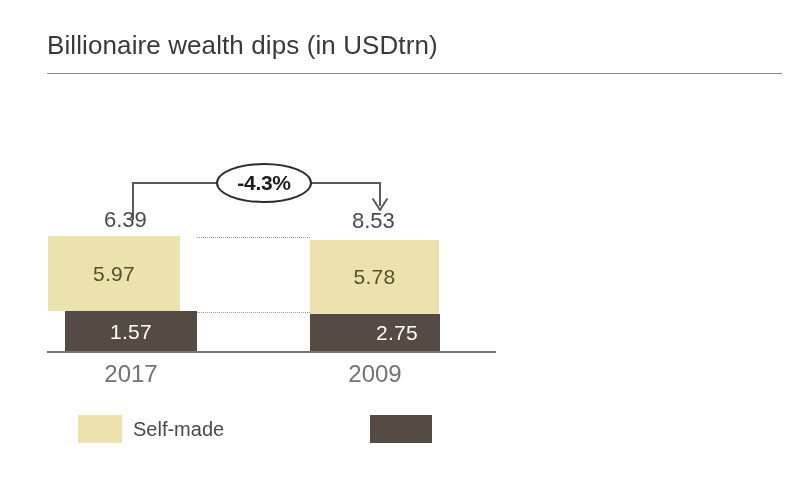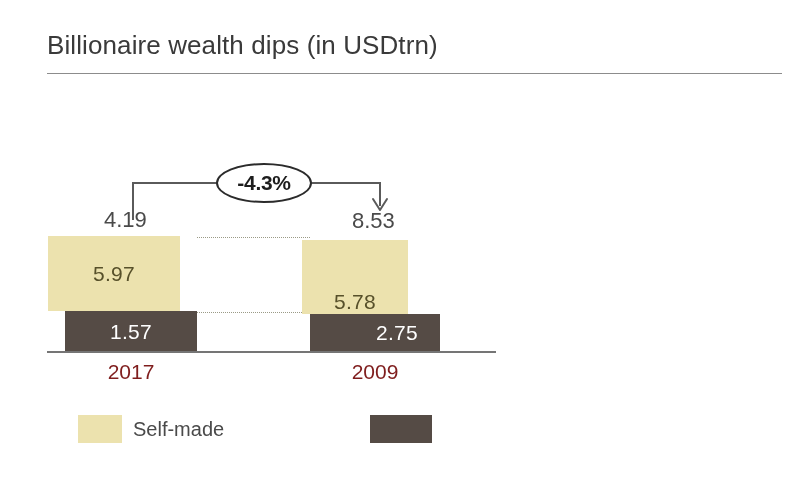--- a/index.html
+++ b/index.html
@@ -73,38 +73,38 @@
     font-weight: 400;
     letter-spacing: 0.3px;
   }
   .seg-self .seg-label { color: #57502a; }
   .seg-multi .seg-label { color: #ffffff; }
 
   
   #bar-2017-self  { left: 48px;  top: 236px; width: 132px; height: 75px; }
   #bar-2017-multi { left: 65px;  top: 311px; width: 132px; height: 41px; }
   
-  #bar-2018-self  { left: 302px; top: 240px; width: 106px; height: 74px; align-items: flex-end; }
+  #bar-2018-self  { left: 310px; top: 240px; width: 129px; height: 74px; }
   #bar-2018-multi { left: 310px; top: 314px; width: 130px; height: 38px; padding-left: 44px; }
 
   
   .total-label {
     position: absolute;
     font-size: 22px;
     color: #4a4a4a;
     white-space: nowrap;
   }
   #total-2017 { left: 104px; top: 207px; }
   #total-2018 { left: 352px; top: 208px; }
 
   
   .cat-label {
     position: absolute;
-    font-size: 21px;
-    color: #7f1d1d;
+    font-size: 24px;
+    color: #737373;
     white-space: nowrap;
     text-align: center;
   }
   #cat-2017 { left: 65px;  top: 360px; width: 132px; }
   #cat-2018 { left: 310px; top: 360px; width: 130px; }
 
   
   .dotted-conn {
     position: absolute;
     left: 197px;
@@ -185,21 +185,21 @@
   <svg id="delta-svg" viewBox="0 0 280 68">
     <path d="M 15 62 L 15 25 L 108 25" fill="none" stroke="#5a5a5a" stroke-width="2"></path>
     <path d="M 190 25 L 262 25 L 262 48" fill="none" stroke="#5a5a5a" stroke-width="2"></path>
     <path d="M 255 41 L 262 52 L 269 41" fill="none" stroke="#5a5a5a" stroke-width="2" stroke-linecap="round" stroke-linejoin="round"></path>
   </svg>
 
   <div id="delta-badge">
     <span>-4.3%</span>
   </div>
 
-  <div class="total-label" id="total-2017">4.19</div>
+  <div class="total-label" id="total-2017">6.39</div>
   <div class="total-label" id="total-2018">8.53</div>
 
   <div class="bar-seg seg-self" id="bar-2017-self">
     <span class="seg-label">5.97</span>
   </div>
   <div class="bar-seg seg-multi" id="bar-2017-multi">
     <span class="seg-label">1.57</span>
   </div>
 
   <div class="bar-seg seg-self" id="bar-2018-self">

